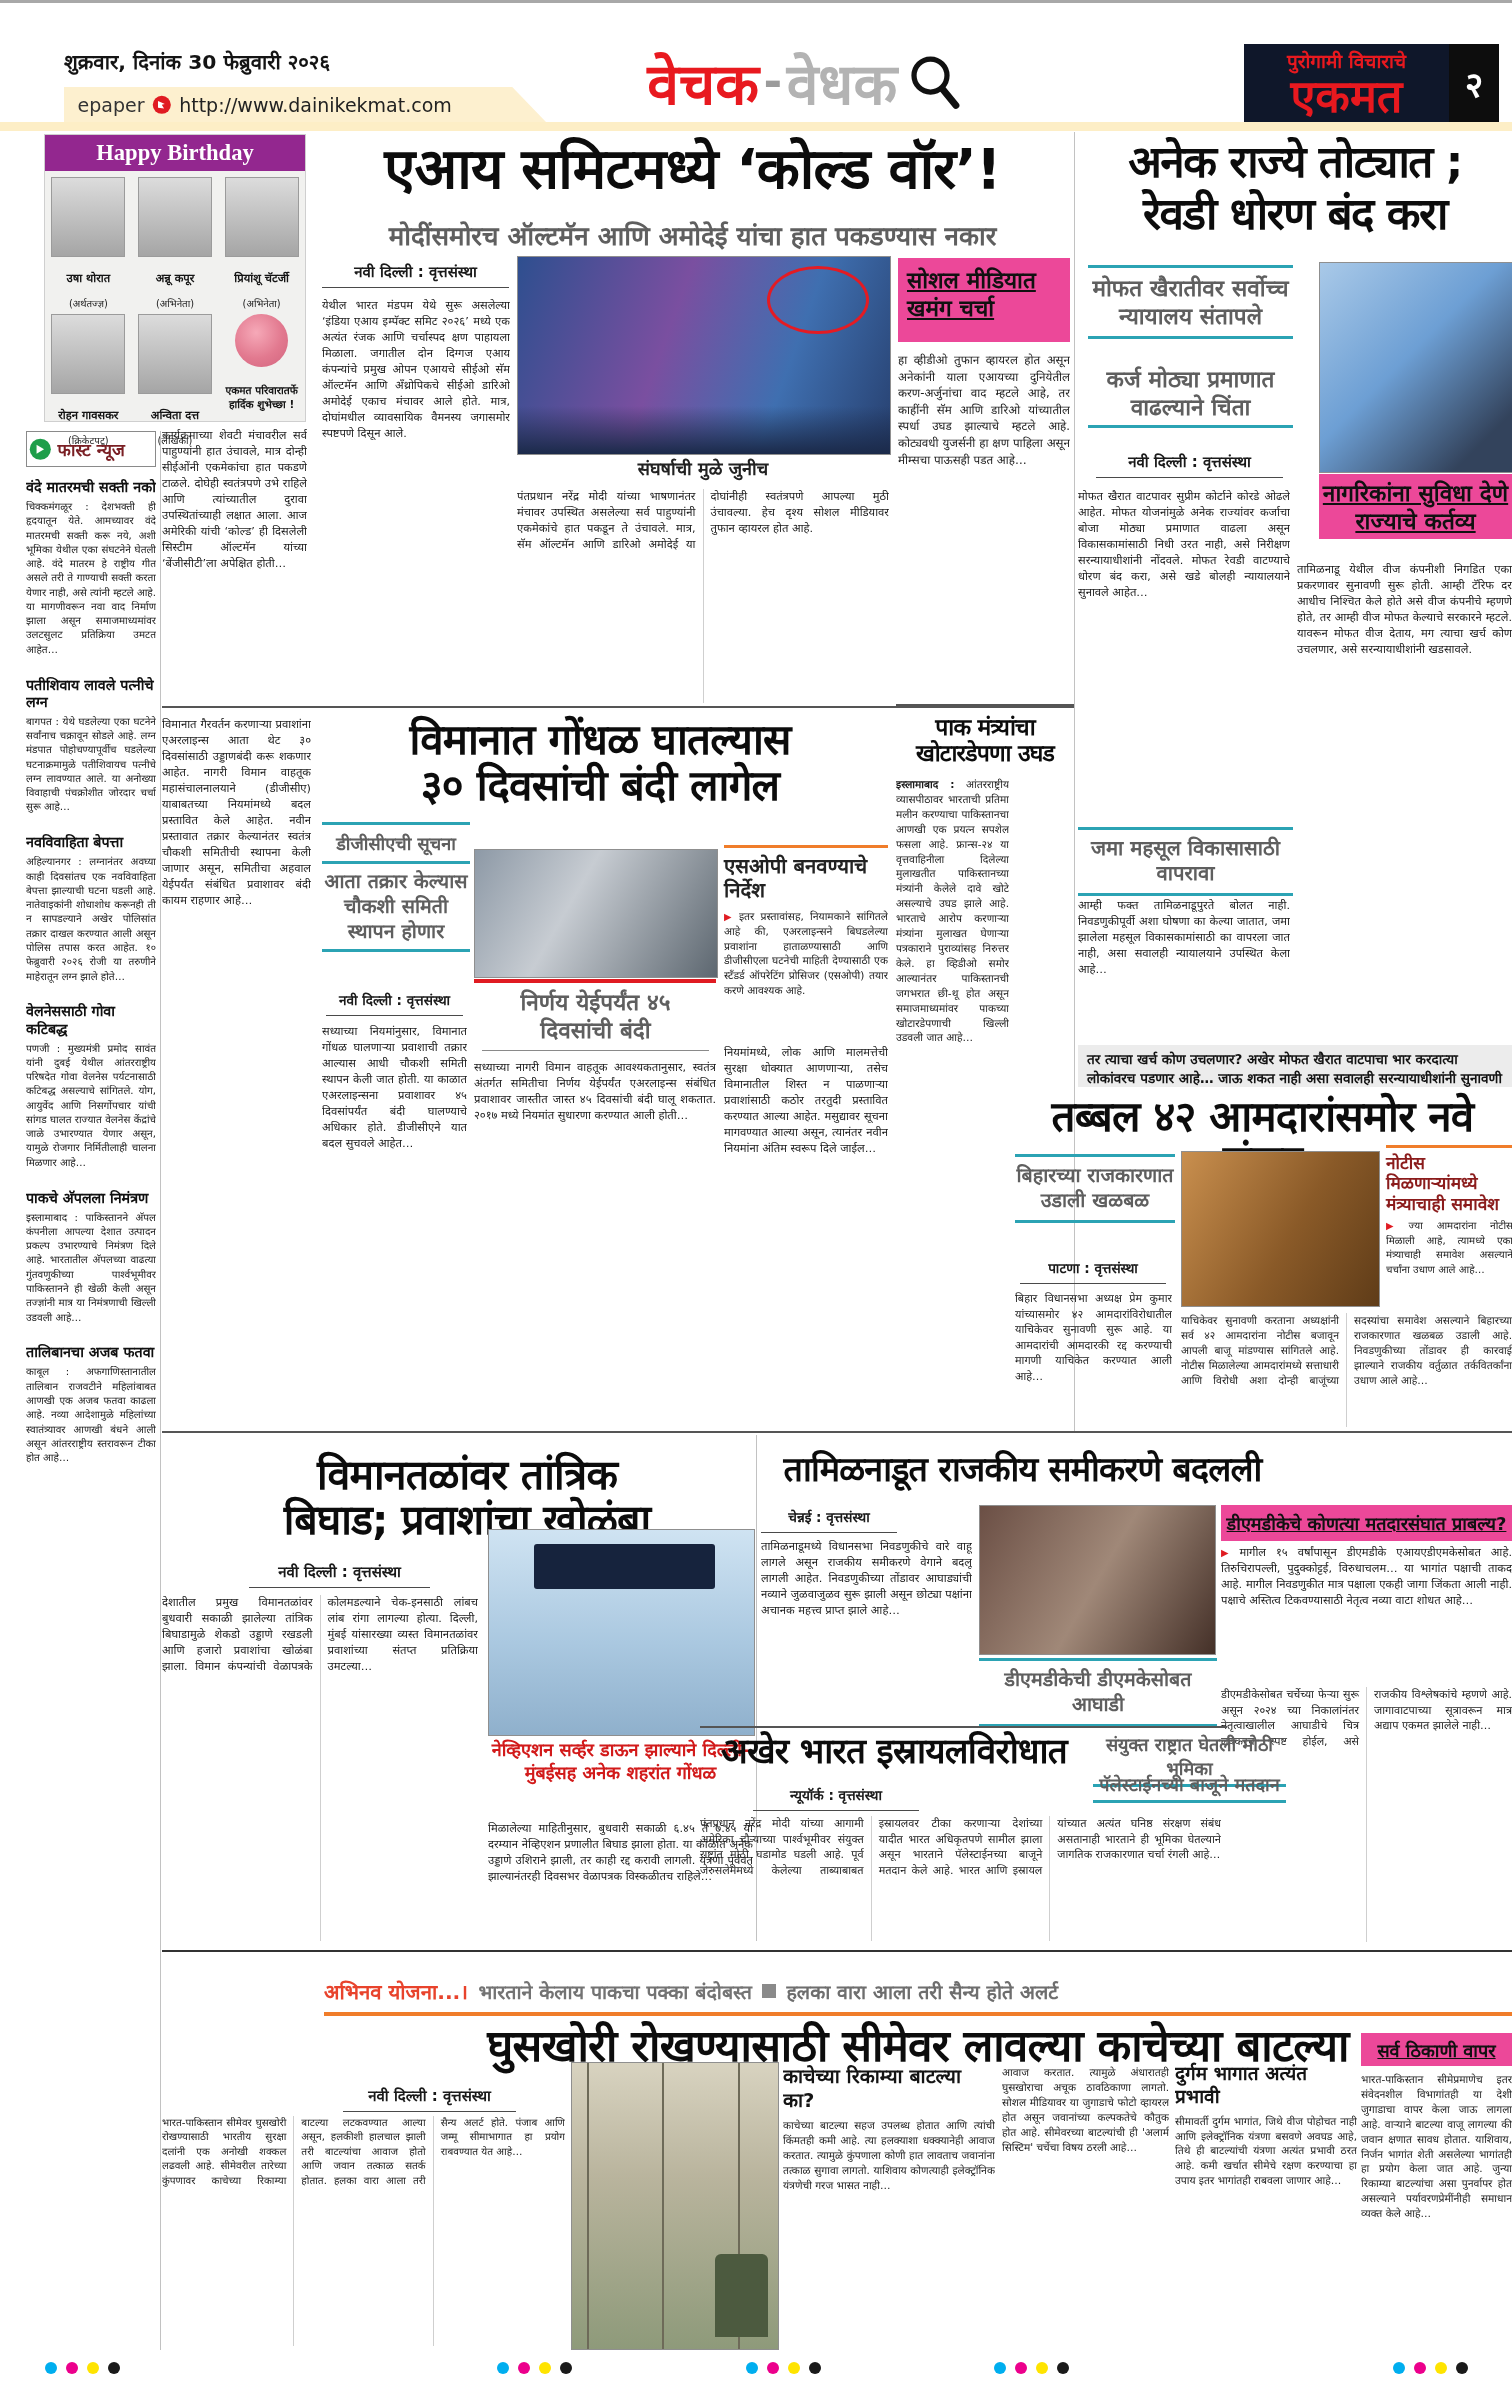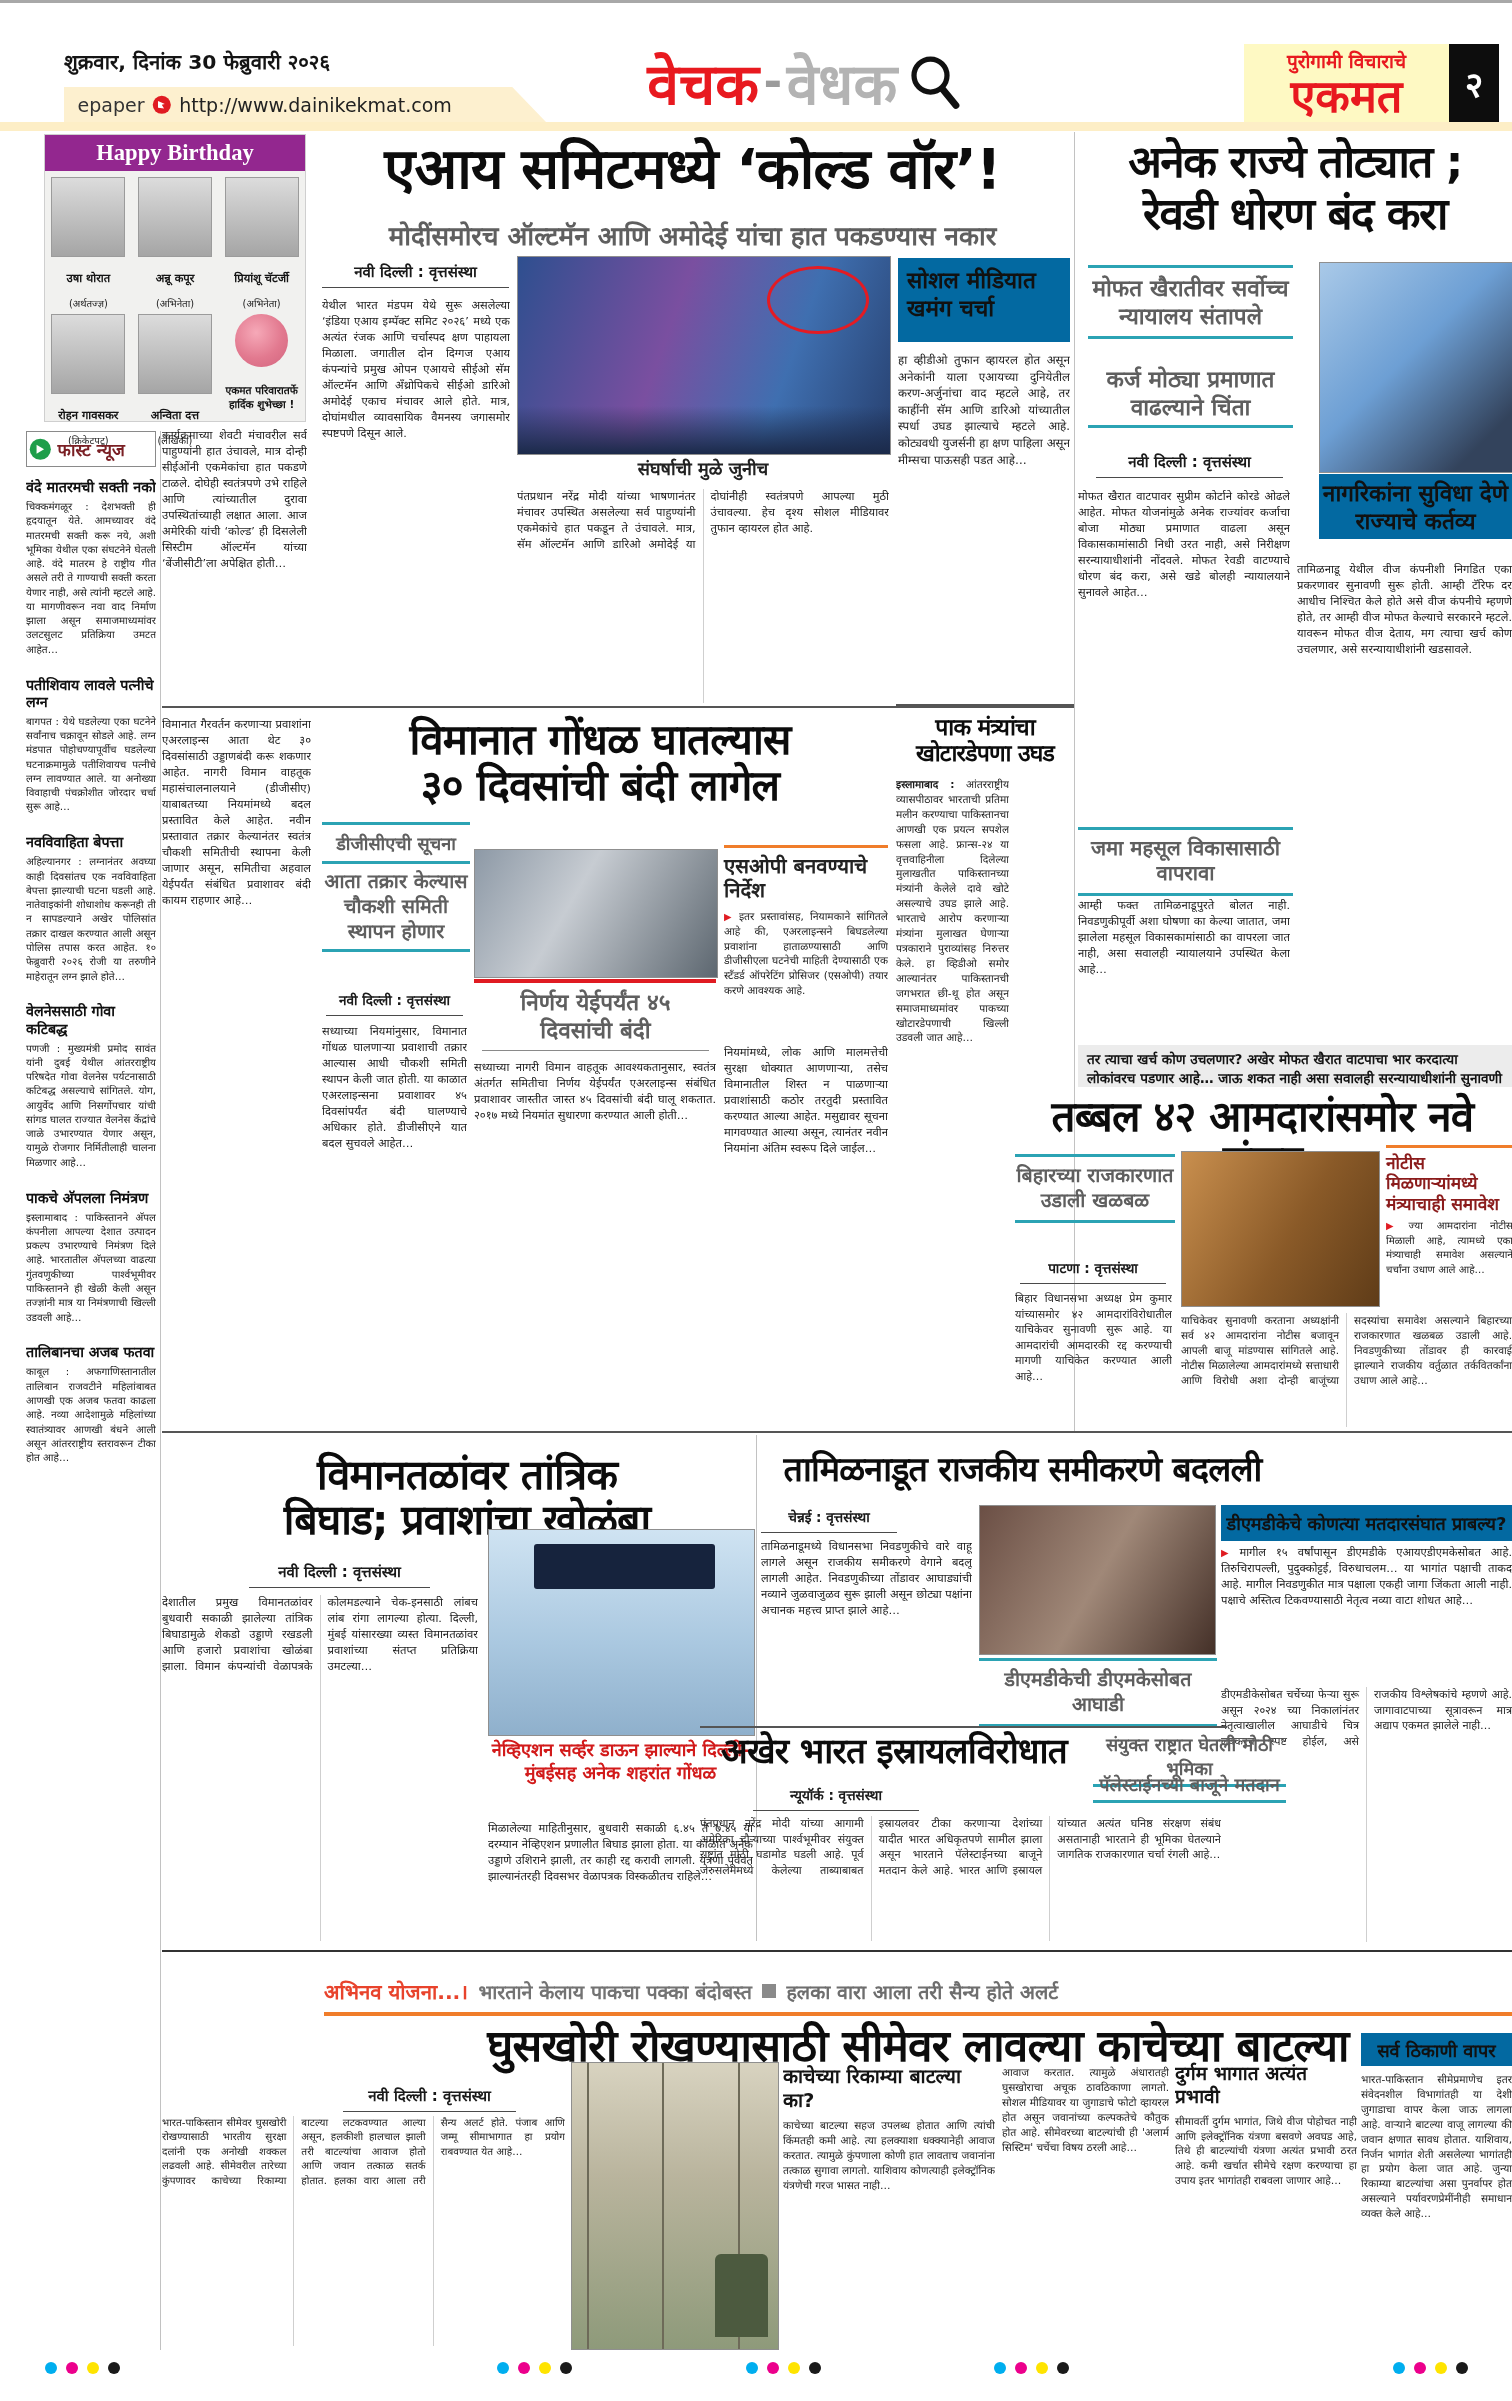--- a/index.html
+++ b/index.html
@@ -9,21 +9,21 @@
   .hl{font-weight:bold;color:#0c0c0c;text-align:center;line-height:1.05;letter-spacing:-0.8px;}
   .subgray{color:#5f5f5f;font-weight:bold;text-align:center;}
   .teal-tb{border-top:3px solid #2ba3b4;border-bottom:3px solid #2ba3b4;padding:6px 1.5px;}
   .teal-b{border-bottom:3px solid #2ba3b4;padding:4.5px 1.5px;}
   .byline{font-weight:bold;text-align:center;font-size:15px;color:#1a1a1a;
           border-bottom:1.5px solid #4a4a4a;padding:1.5px 0 6px 0;}
   .body{font-size:11.3px;line-height:1.42;text-align:justify;color:#1c1c1c;overflow:hidden;}
   .cols2{column-count:2;column-gap:15px;column-rule:0.8px solid #cfcfcf;}
   .cols3{column-count:3;column-gap:15px;column-rule:0.8px solid #cfcfcf;}
   .photo{border:0.8px solid #8f8f8f;}
-  .ybox{background:#0369a1;font-weight:bold;color:#111;}
+  .ybox{background:#ec4899;font-weight:bold;color:#111;text-decoration:underline;}
   .graybox{background:#ececec;}
   .vline{position:absolute;width:0.8px;background:#c2c2c2;}
   .hline{position:absolute;background:#555;}
   .orange-top{border-top:3.8px solid #f07d2a;}
   .redrule{background:#e01b22;}
   .bullet::before{content:"▶";color:#e01b22;margin-right:4.5px;font-size:9.8px;}
   .dots{position:absolute;display:flex;gap:9px;}
   .dot{width:12px;height:12px;border-radius:50%;}
   .d1{background:#00aeef;} .d2{background:#ec008c;} .d3{background:#ffe400;} .d4{background:#1a1a1a;}
   .fn-item{margin-bottom:19.6px;}
@@ -63,21 +63,21 @@
     <span style="font-size:57px;font-weight:bold;color:#b3b3b3;">वेधक</span>
     <span style="margin-left:4.5px;display:inline-flex;">
       <svg width="63" height="63" viewBox="0 0 84 84">
           <circle cx="38" cy="34" r="22" fill="none" stroke="#111" stroke-width="7"></circle>
           <line x1="54" y1="52" x2="72" y2="74" stroke="#111" stroke-width="9" stroke-linecap="round"></line>
         </svg>
     </span>
   </div>
 
   <div class="abs" style="left:1160px;top:44px;width:84px;height:78px;background:#ffffff;"></div>
-  <div class="abs" style="left:1244px;top:44px;width:205px;height:78px;background:#fef9c3;display:flex;flex-direction:column;align-items:center;justify-content:center;">
+  <div class="abs" style="left:1244px;top:44px;width:205px;height:78px;background:#0f172a;display:flex;flex-direction:column;align-items:center;justify-content:center;">
     <span style="font-size:19px;font-weight:bold;color:#e8191f;">पुरोगामी विचाराचे</span>
     <span style="font-size:45px;font-weight:bold;color:#e8191f;line-height:1;">एकमत</span>
   </div>
   <div class="abs" style="left:1449px;top:44px;width:50px;height:78px;background:#0d0d0d;display:flex;align-items:center;justify-content:center;">
     <span style="font-size:35px;color:#fff;font-weight:bold;">२</span>
   </div>
   <div class="abs" style="left:0;top:122px;width:1512px;height:9px;background:#fdeec6;"></div>
 
   <div class="abs" style="left:44px;top:134px;width:262px;height:288px;background:#f1f1ef;border:0.8px solid #cfcfcf;box-sizing:border-box;">
     <div style="background:#93278f;height:36px;display:flex;align-items:center;justify-content:center;">

